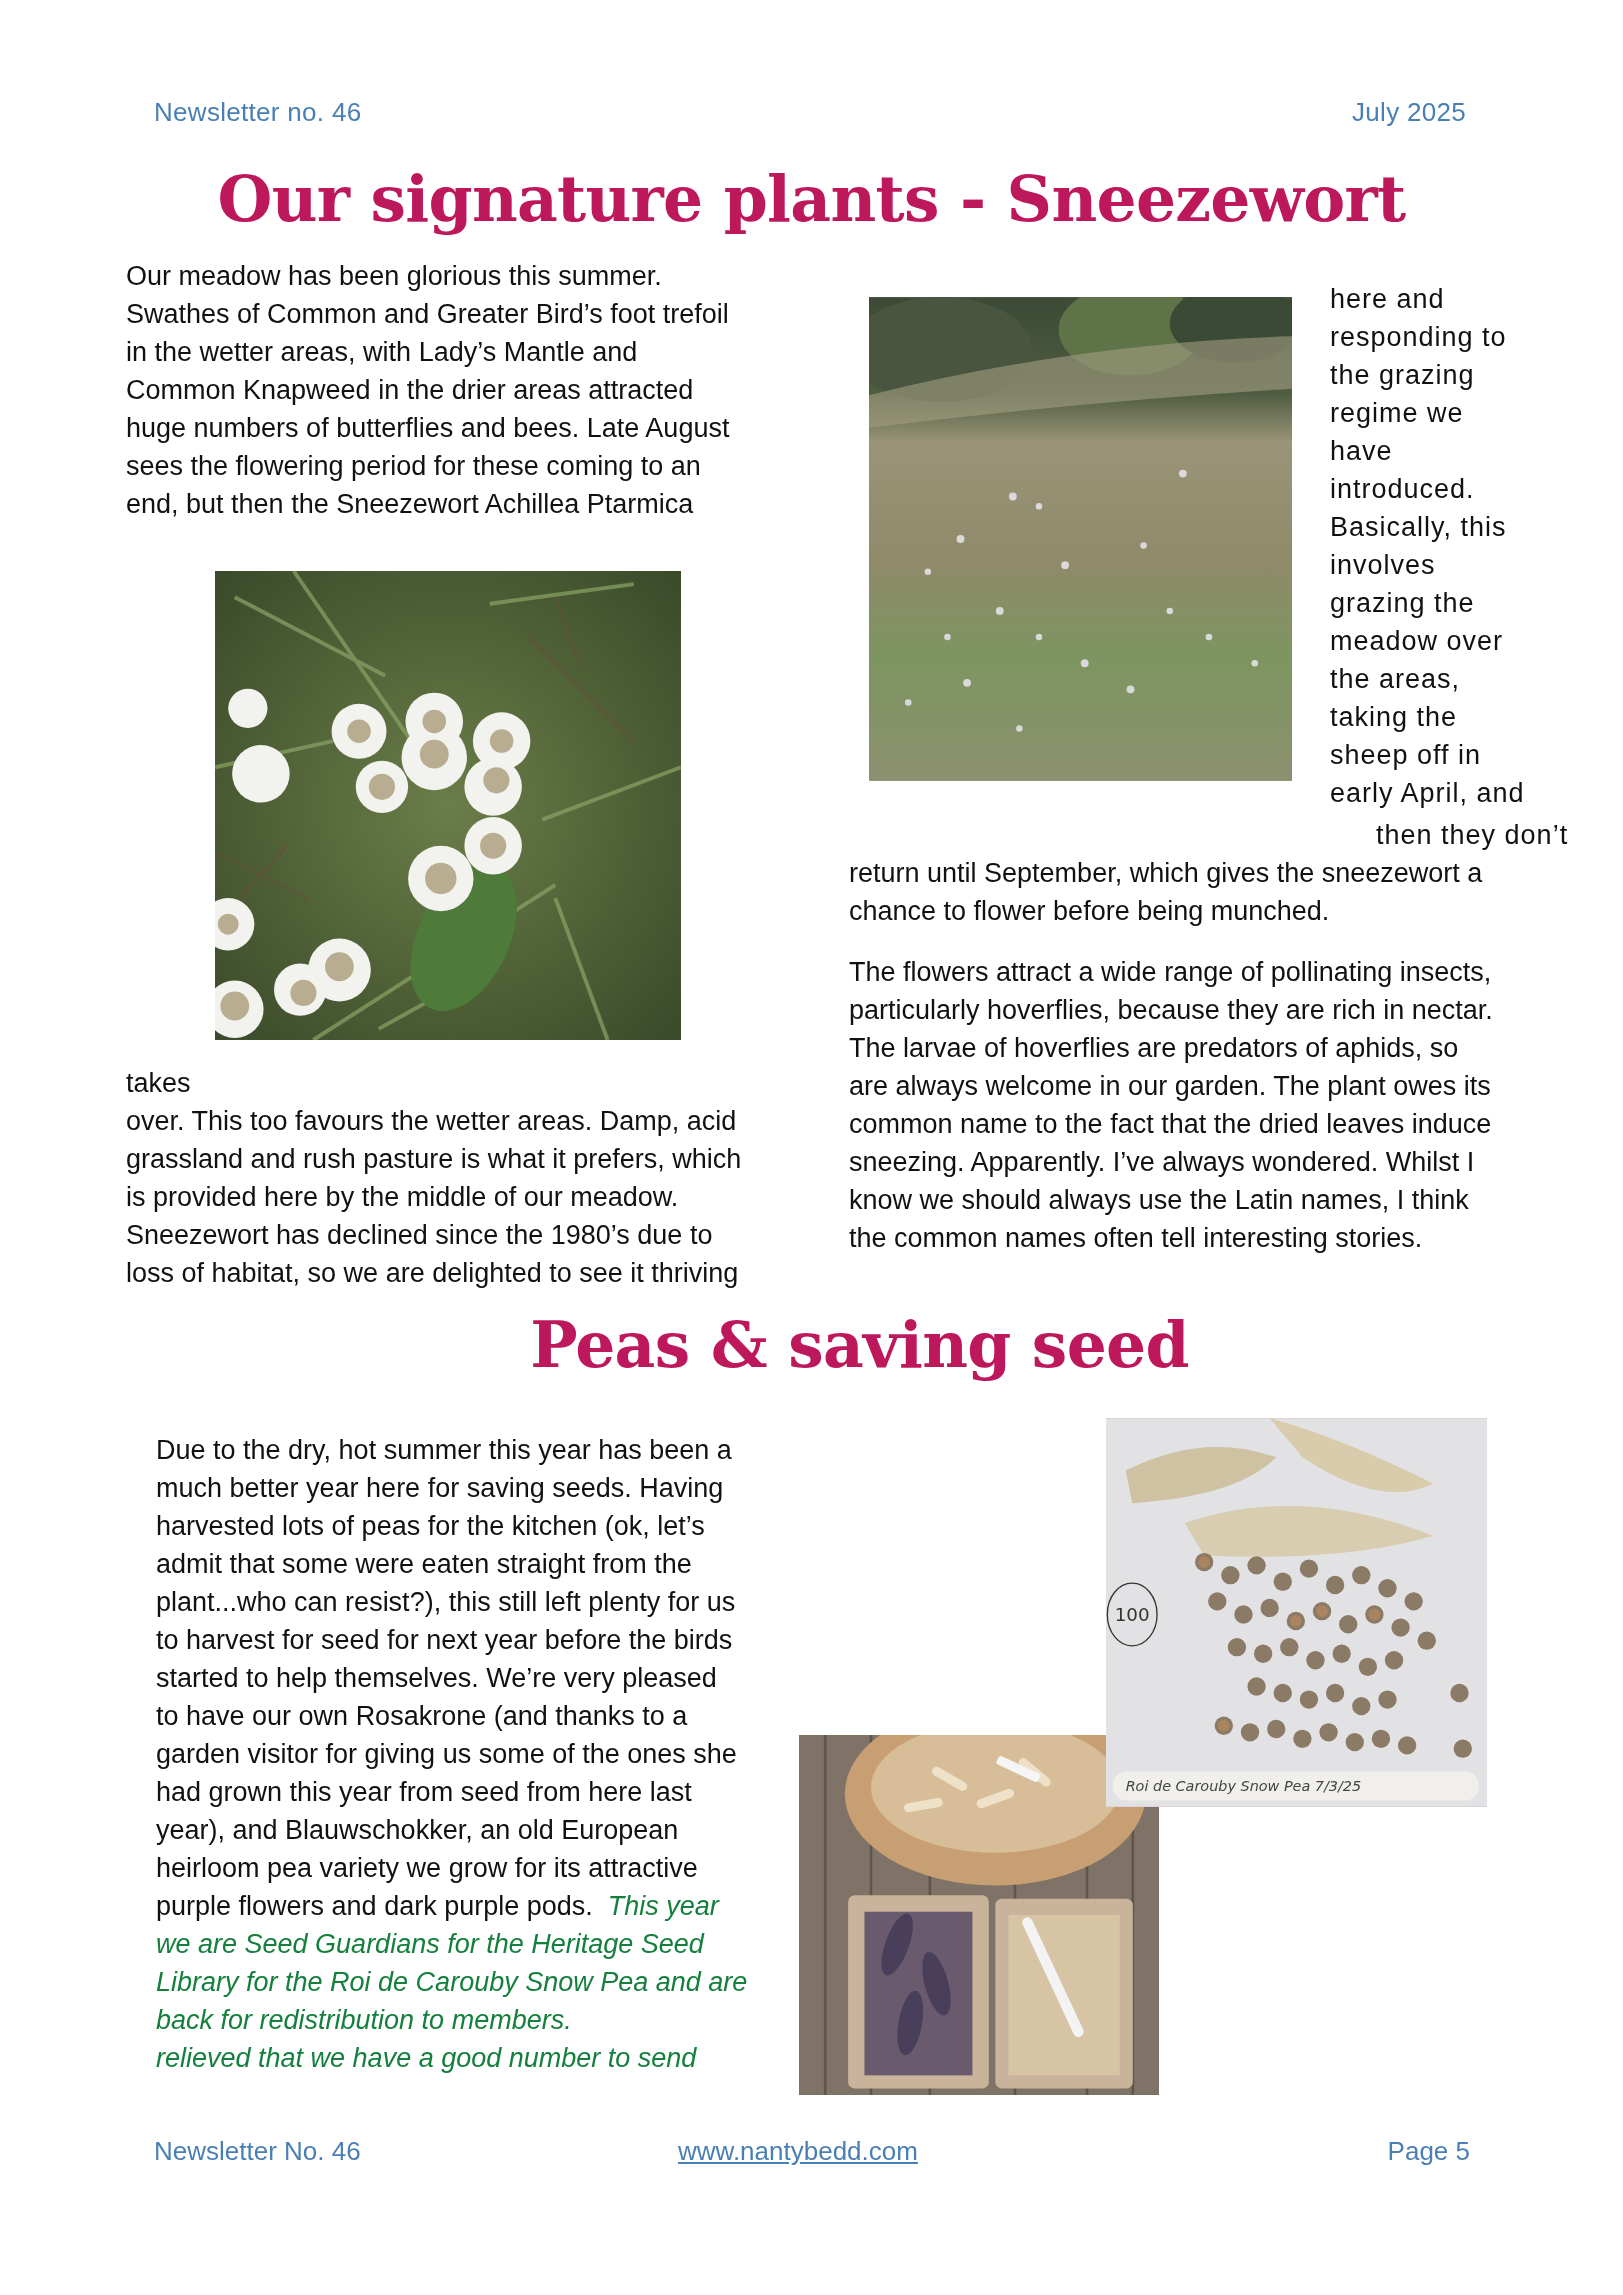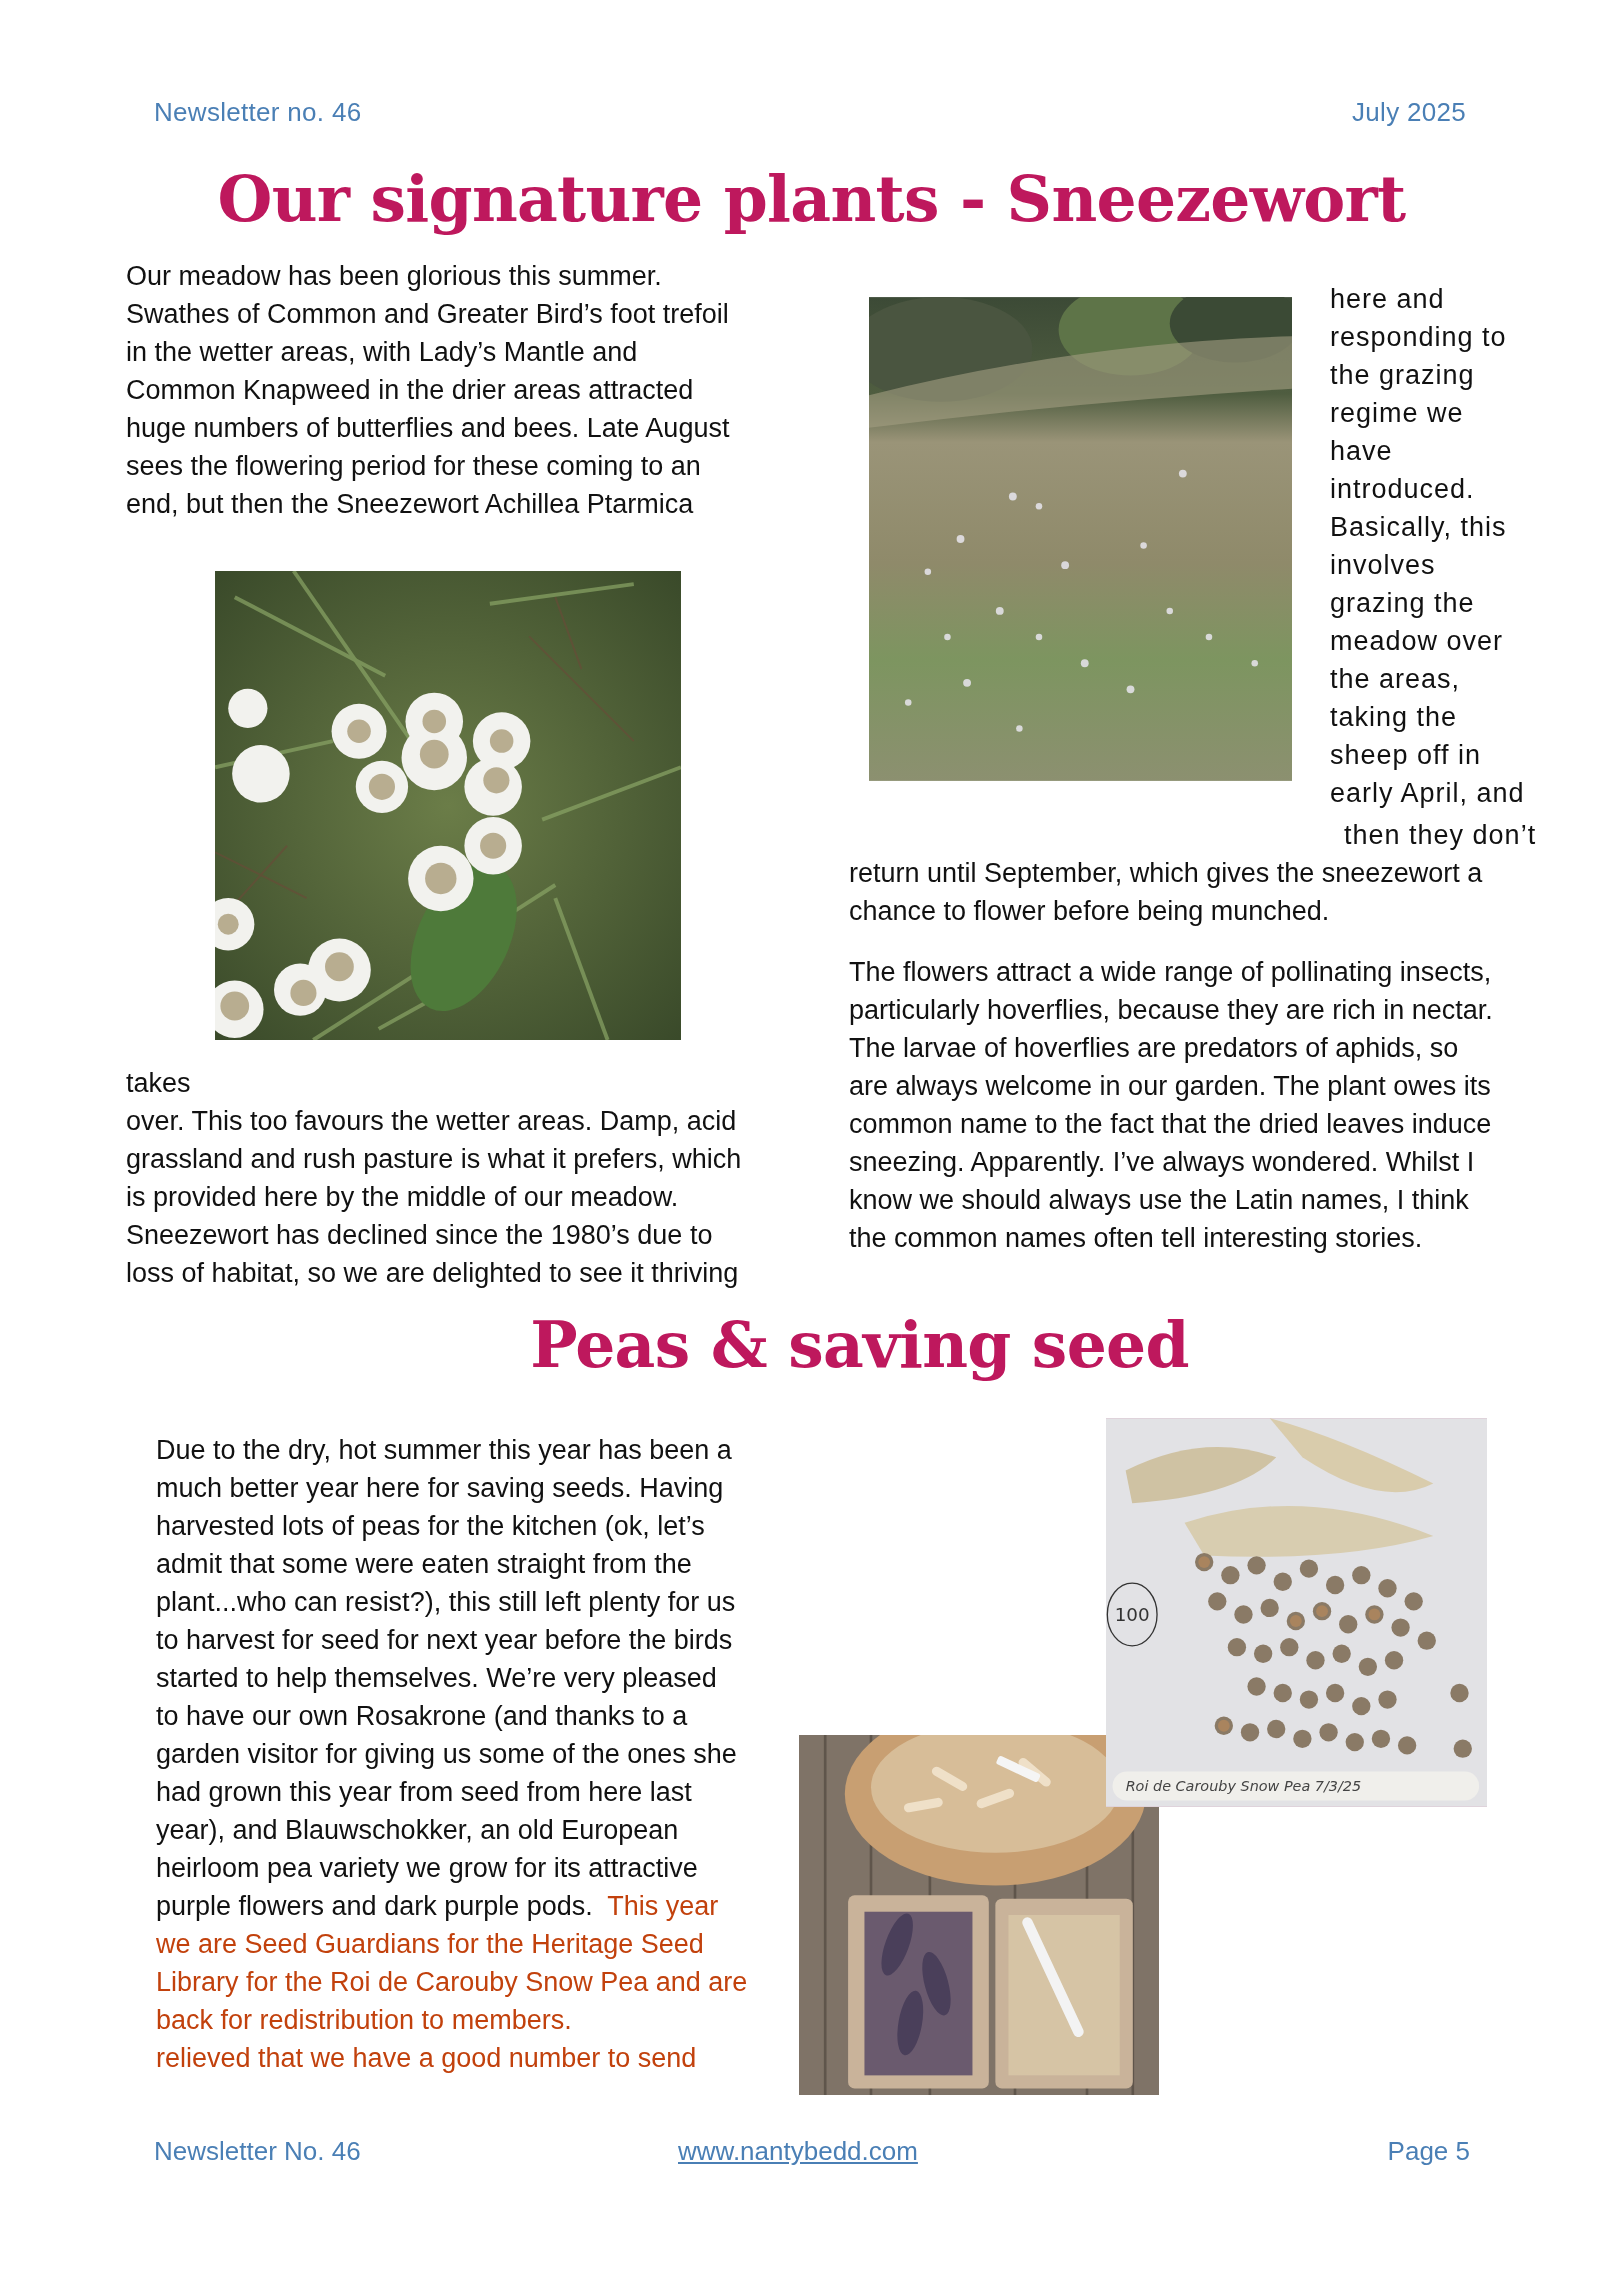--- a/index.html
+++ b/index.html
@@ -4,21 +4,21 @@
 <style>
   html, body { margin:0; padding:0; background:#ffffff; }
   body { width:1623px; height:2295px; position:relative; overflow:hidden;
          font-family:"Liberation Sans", "DejaVu Sans", sans-serif; color:#000; }
   .abs { position:absolute; }
   .hdr { font-size:26px; color:#4a7fb5; letter-spacing:0.3px; }
   .title { font-family:"DejaVu Serif", "Liberation Serif", serif; font-weight:bold;
            color:#be185d; letter-spacing:-0.7px; white-space:nowrap; }
   .body { font-size:27px; line-height:38px; color:#111; }
   .line { display:block; white-space:nowrap; }
-  .blue { color:#c2410c; }
+  .blue { color:#15803d;font-style:italic; }
   .it { }
   .narrow { font-size:27px; line-height:38px; letter-spacing:1px; }
   .photo { position:absolute; overflow:hidden; }
   .ftr { font-size:26px; color:#4a7fb5; }
   .link { text-decoration:underline; color:#4a7fb5; }
   svg { display:block; }
 </style>
 </head>
 <body>
 
@@ -154,21 +154,21 @@
   <span class="line">introduced.</span>
   <span class="line">Basically, this</span>
   <span class="line">involves</span>
   <span class="line">grazing the</span>
   <span class="line">meadow over</span>
   <span class="line">the areas,</span>
   <span class="line">taking the</span>
   <span class="line">sheep off in</span>
   <span class="line">early April, and</span>
 </div>
-<div class="abs body narrow" style="left:1344px; top:816px;">then they don’t</div>
+<div class="abs body narrow" style="left:1376px; top:816px;">then they don’t</div>
 
 <div class="abs body" style="left:849px; top:854px; width:720px;">
   <span class="line">return until September, which gives the sneezewort a</span>
   <span class="line">chance to flower before being munched.</span>
 </div>
 
 <div class="abs body" style="left:849px; top:953px; width:720px;">
   <span class="line">The flowers attract a wide range of pollinating insects,</span>
   <span class="line">particularly hoverflies, because they are rich in nectar.</span>
   <span class="line">The larvae of hoverflies are predators of aphids, so</span>

